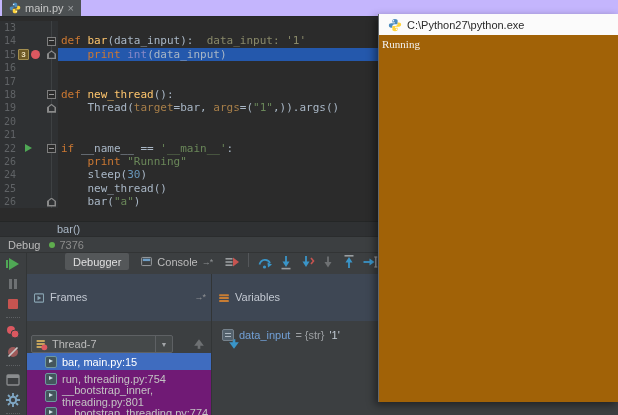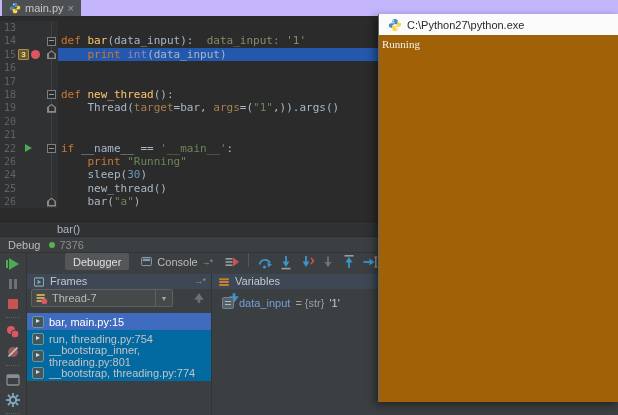--- a/index.html
+++ b/index.html
@@ -56,32 +56,32 @@
   .dtab{height:17px;padding:0 8px;font-size:11px;color:#BBBBBB;display:flex;align-items:center;gap:4px;border-radius:2px}
   .dtab.sel{background:#545759;color:#E0E0E0}
   .pin{color:#8F9294;font-size:9px;letter-spacing:-1px}
   .sepv{width:1px;height:14px;background:#54575A;margin:0 4px;flex:none}
   .hbtn{width:18px;height:18px;display:flex;align-items:center;justify-content:center;flex:none}
 
   .panels{flex:1;display:flex;min-height:0}
   .fpanel{width:184px;flex:none;display:flex;flex-direction:column;border-right:1px solid #323536}
   .vpanel{flex:1;display:flex;flex-direction:column;min-width:0}
   .phead{height:15px;flex:none;background:#3E4754;color:#C2C8D1;font-size:11px;line-height:15px;
-         display:flex;align-items:center;gap:5px;padding:0 6px}
+         display:flex;align-items:center;gap:5px;padding:16px 6px}
   .phead .sp{flex:1}
-  .threadrow{height:24px;flex:none;display:flex;align-items:flex-start;padding:0 4px;gap:17px}
+  .threadrow{height:32px;flex:none;display:flex;align-items:flex-end;padding:0 4px;gap:17px}
   .combo{width:142px;height:18px;flex:none;background:#45494A;border:1px solid #5E6164;border-radius:2px;
          display:flex;align-items:center;font-size:11px;color:#BBBBBB;box-sizing:border-box}
   .combo .lbl{flex:1;padding-left:4px}
   .combo .arrowbox{width:16px;align-self:stretch;border-left:1px solid #5E6164;display:flex;align-items:center;
                    justify-content:center;color:#A3A6A9;font-size:7px}
   .flist{flex:1}
-  .frow{height:17px;display:flex;align-items:center;gap:5px;padding-left:5px;font-size:11px;color:#C3C3C3}
+  .frow{height:17px;display:flex;align-items:center;gap:5px;padding-left:18px;font-size:11px;color:#C3C3C3}
   .frow.selected{background:#3F6CBF;color:#FFFFFF}
-  .frow.library{background:#0369a1}
+  .frow.library{background:#701a75}
   .ficon{width:12px;height:12px;flex:none;background:#44565C;border:1px solid #6E98A0;border-radius:2px;position:relative;box-sizing:border-box}
   .ficon::after{content:'';position:absolute;left:3px;top:2.5px;width:0;height:0;
                 border-left:4px solid #CFE2E8;border-top:2.5px solid transparent;border-bottom:2.5px solid transparent}
   .vrow{height:16px;display:flex;align-items:center;gap:5px;padding-left:10px;font-size:11px;margin-top:6px}
   .vicon{width:12px;height:12px;flex:none;background:#53616C;border:1px solid #76828C;border-radius:2px;position:relative;box-sizing:border-box}
   .vicon::after{content:'';position:absolute;left:2px;right:2px;top:3px;height:1px;background:#AEB9C2;box-shadow:0 3px 0 #AEB9C2}
   .vname{color:#72A0D6;font-weight:normal}
   .vmeta{color:#9DA0A3}
   .vval{color:#C3CCD6}
 

